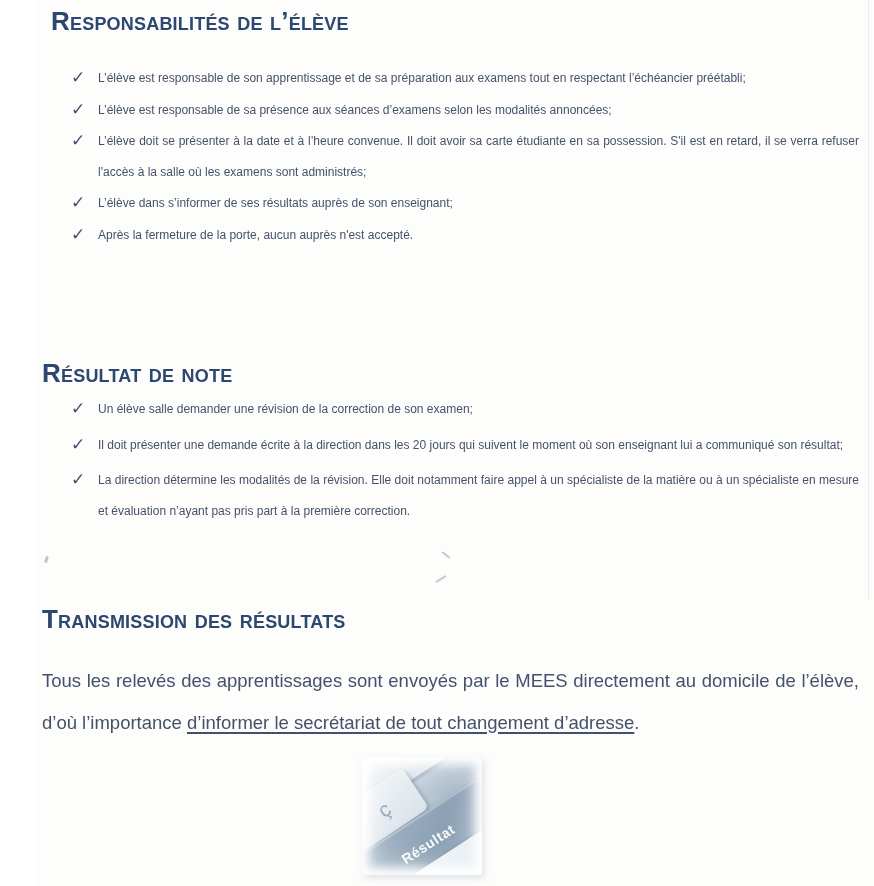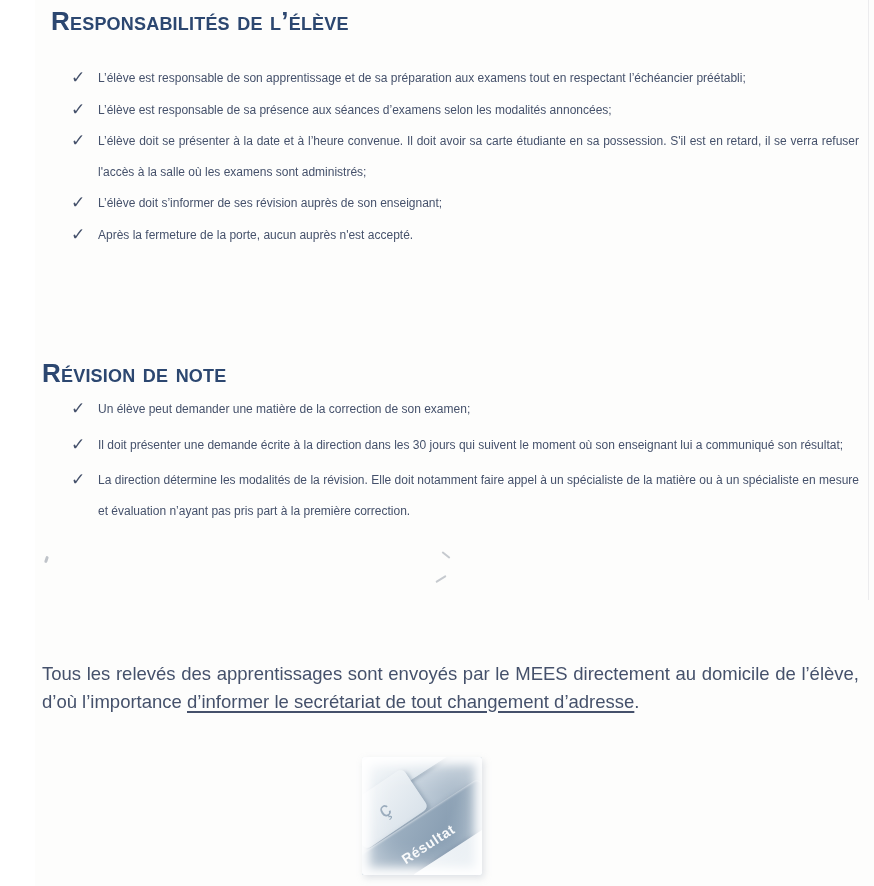--- a/index.html
+++ b/index.html
@@ -49,21 +49,21 @@
     flex:1;
     font-size:12px;
     line-height:30.5px;
     text-align:justify;
     color:var(--body);
   }
   
   .para{
     position:absolute;
     left:7px;top:641px;width:817px;
-    font-size:18.5px;line-height:28px;
+    font-size:18.5px;line-height:42px;
     text-align:justify;
   }
   .uline{
     text-decoration:underline;
     text-decoration-thickness:1.5px;
     text-underline-offset:3px;
   }
   
   .photo{
     position:absolute;
@@ -133,45 +133,46 @@
     <li>
       <span class="check">✓</span>
       <span class="itext">L’élève est responsable de sa présence aux séances d’examens selon les modalités annoncées;</span>
     </li>
     <li>
       <span class="check">✓</span>
       <span class="itext">L’élève doit se présenter à la date et à l’heure convenue.  Il doit avoir sa carte étudiante en sa possession.  S'il est en  retard, il se verra refuser l'accès à la salle où les examens sont administrés;</span>
     </li>
     <li>
       <span class="check">✓</span>
-      <span class="itext">L’élève doit s’informer de ses révision auprès de son enseignant;</span>
+      <span class="itext">L’élève dans s’informer de ses résultats auprès de son enseignant;</span>
     </li>
     <li>
       <span class="check">✓</span>
       <span class="itext">Après la fermeture de la porte, aucun auprès n'est accepté.</span>
     </li>
   </ul>
 
-  <div id="h2" class="heading">Révision de note</div>
+  <div id="h2" class="heading">Résultat de note</div>
 
   <ul id="list2" class="checklist">
     <li>
       <span class="check">✓</span>
-      <span class="itext">Un élève peut demander une matière de la correction de son examen;</span>
+      <span class="itext">Un élève salle demander une révision de la correction de son examen;</span>
     </li>
     <li>
       <span class="check">✓</span>
-      <span class="itext">Il doit présenter une demande écrite à la direction dans les 30 jours qui suivent le moment où son enseignant lui a communiqué son résultat;</span>
+      <span class="itext">Il doit présenter une demande écrite à la direction dans les 20 jours qui suivent le moment où son enseignant lui a communiqué son résultat;</span>
     </li>
     <li>
       <span class="check">✓</span>
       <span class="itext">La direction détermine les modalités de la révision.  Elle doit notamment faire appel à un spécialiste de la matière ou à un spécialiste en mesure et évaluation n’ayant pas pris part à la première correction.</span>
     </li>
   </ul>
 
+  <div id="h3" class="heading">Transmission des résultats</div>
 
   <p class="para"><span>Tous les relevés des apprentissages sont envoyés par le MEES directement au domicile de l’élève, d’où l’importance </span><span class="uline">d’informer le secrétariat de tout changement d’adresse</span><span>.</span></p>
 
   <div class="photo">
     <div class="key key-enter">
       
     </div>
     <div class="key key-c">
       <span class="c-glyph">ç</span>
     </div>

